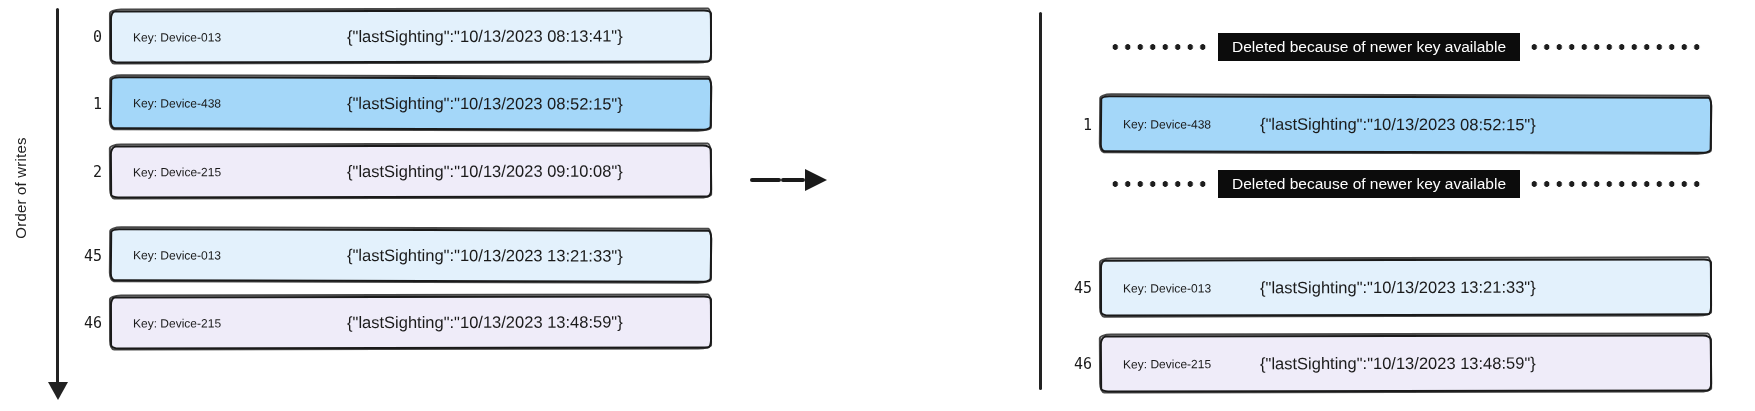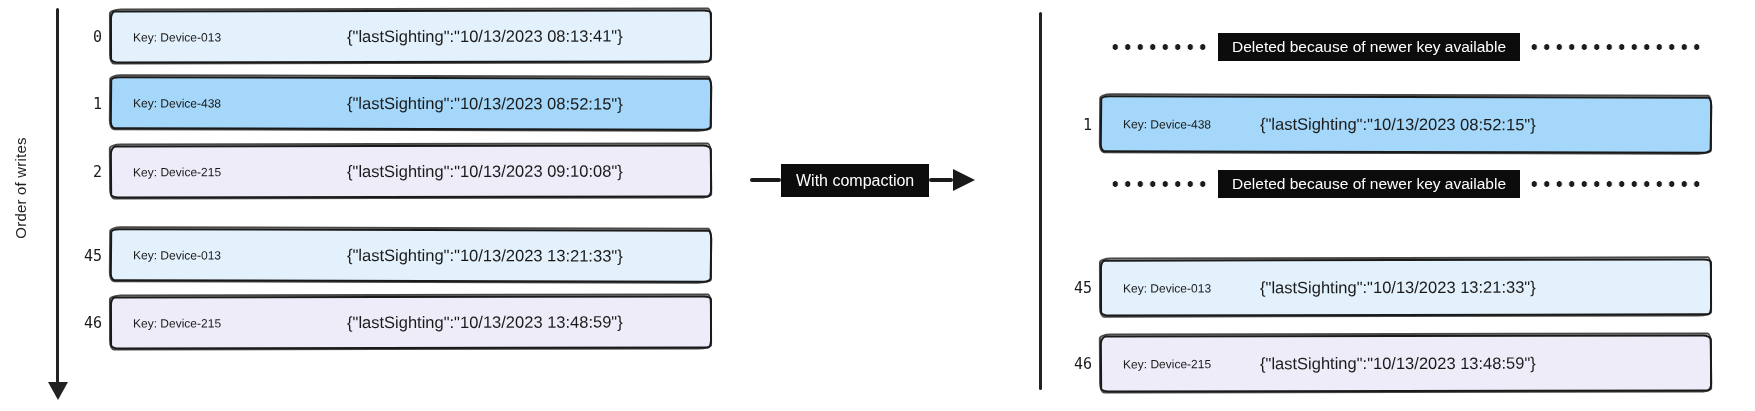--- a/index.html
+++ b/index.html
@@ -123,21 +123,20 @@
     <div class="record fill-lavender sk-a">
       <span class="key">Key: Device-215</span>
       <span class="val">{"lastSighting":"10/13/2023 13:48:59"}</span>
     </div>
   </div>
 
 </div>
 
 <div class="connector">
   <div class="cline a"></div>
-  <div class="cbox">With compaction</div>
   <div class="cline b"></div>
   <div class="chead"></div>
 </div>
 
 <div class="right-line"></div>
 
 <div class="stack right">
 
   <div class="row d1">
     <span class="num"></span>

